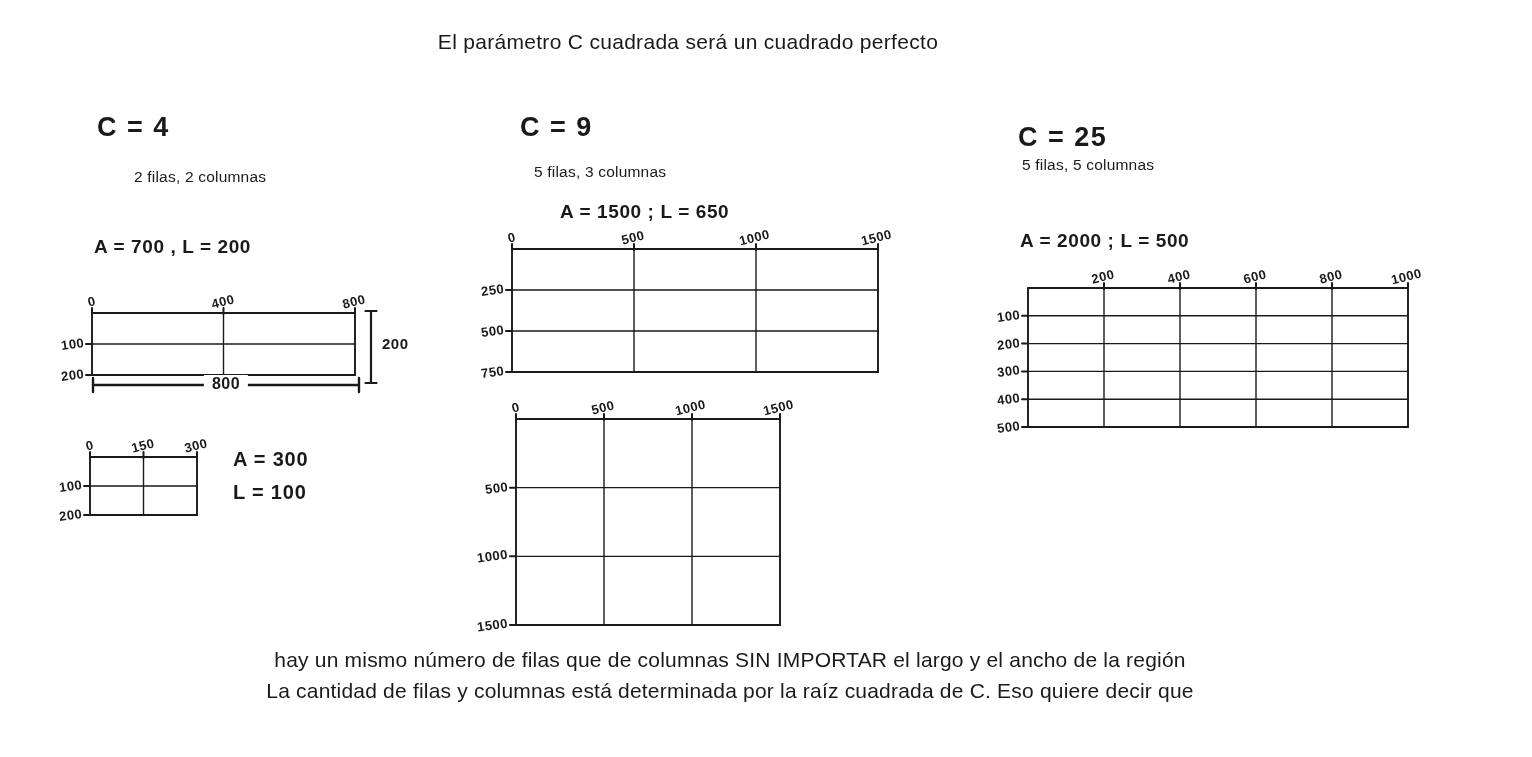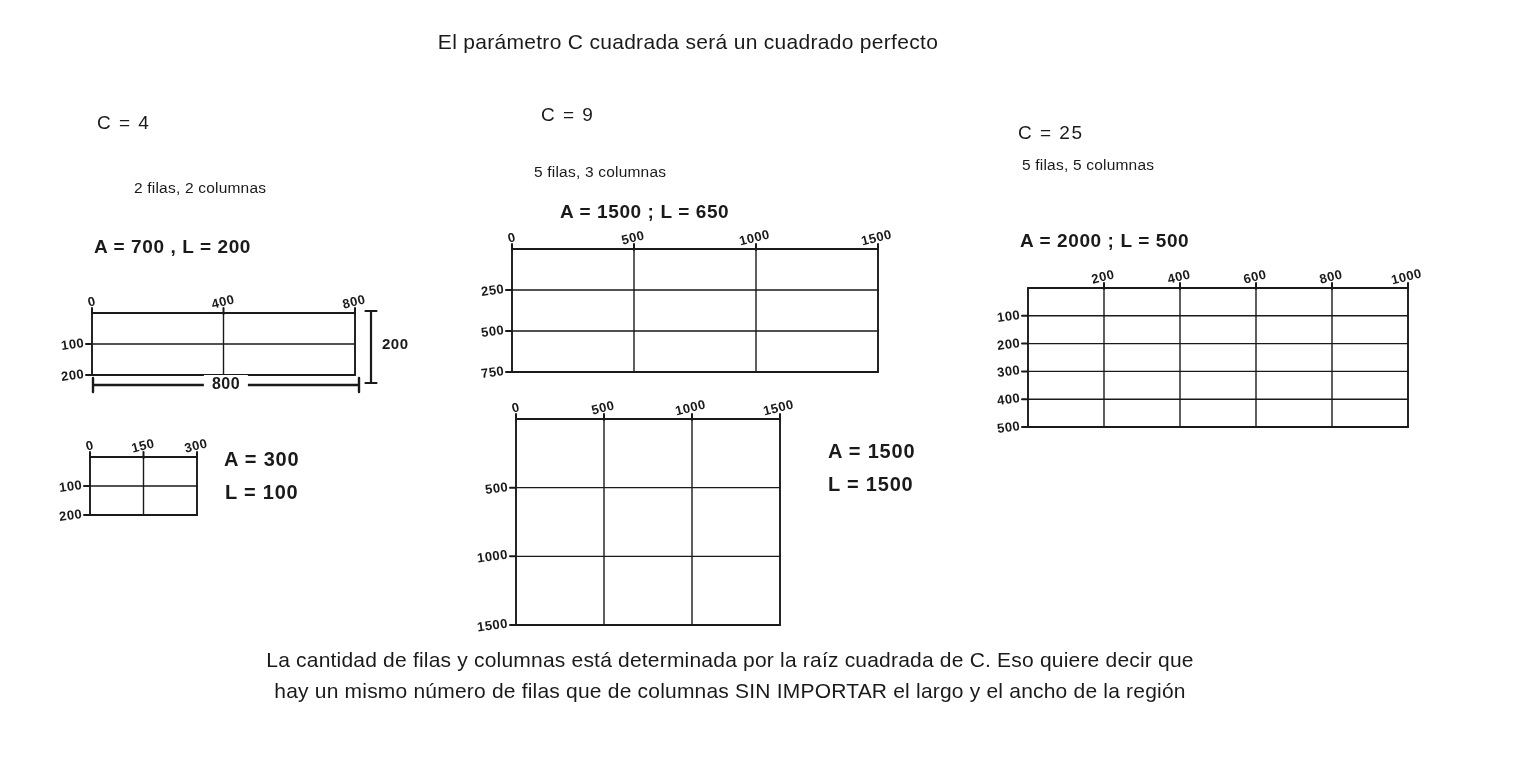--- a/index.html
+++ b/index.html
@@ -2,21 +2,21 @@
 <html><head>
 <meta charset="utf-8">
 <style>
   html,body{margin:0;padding:0;background:#ffffff;}
   .canvas{
     position:relative;width:1532px;height:757px;background:#ffffff;
     font-family:"Liberation Sans",sans-serif;color:#1a1a1a;overflow:hidden;
   }
   .abs{position:absolute;}
   .title{font-size:21px;text-align:center;letter-spacing:.3px;}
-  .heading{font-size:19px;letter-spacing:1.5px;}
+  .heading{font-size:27px;letter-spacing:1.5px;font-weight:bold;}
   .subtitle{font-size:15.5px;letter-spacing:.2px;}
   .params{font-size:19px;font-weight:700;letter-spacing:.6px;}
   .grid{position:absolute;}
   .grid svg{position:absolute;left:0;top:0;overflow:visible;}
   .xt{
     position:absolute;bottom:calc(100% + 4px);
     transform:translateX(-55%) rotate(-14deg);
     font-size:13px;font-weight:700;white-space:nowrap;letter-spacing:.5px;
   }
   .yt{
@@ -35,21 +35,21 @@
   .footer{font-size:21px;line-height:31px;text-align:center;letter-spacing:.2px;}
 </style>
 </head>
 <body>
 
 <div class="canvas">
 
   <div class="abs title" style="left:368px;top:30px;width:640px;">El parámetro C cuadrada será un cuadrado perfecto</div>
 
   <div class="abs heading" style="left:97px;top:112px;">C = 4</div>
-  <div class="abs subtitle" style="left:134px;top:179px;">2 filas, 2 columnas</div>
+  <div class="abs subtitle" style="left:134px;top:168px;">2 filas, 2 columnas</div>
   <div class="abs params" style="left:94px;top:236px;">A = 700 ,  L = 200</div>
 
   <div class="grid" style="left: 92px; top: 313px; width: 263px; height: 62px;">
       <svg width="263" height="62">
         <line x1="0" y1="0" x2="0" y2="62" stroke="#1a1a1a" stroke-width="1.9" stroke-linecap="round"></line>
         <line x1="131.5" y1="0" x2="131.5" y2="62" stroke="#1a1a1a" stroke-width="1.4" stroke-linecap="round"></line>
         <line x1="263" y1="0" x2="263" y2="62" stroke="#1a1a1a" stroke-width="1.9" stroke-linecap="round"></line>
         <line x1="0" y1="0" x2="263" y2="0" stroke="#1a1a1a" stroke-width="1.9" stroke-linecap="round"></line>
         <line x1="0" y1="31" x2="263" y2="31" stroke="#1a1a1a" stroke-width="1.4" stroke-linecap="round"></line>
         <line x1="0" y1="62" x2="263" y2="62" stroke="#1a1a1a" stroke-width="1.9" stroke-linecap="round"></line>
@@ -94,26 +94,26 @@
         <line x1="-6" y1="29" x2="-1" y2="29" stroke="#1a1a1a" stroke-width="2" stroke-linecap="round"></line>
         <line x1="-6" y1="58" x2="-1" y2="58" stroke="#1a1a1a" stroke-width="2" stroke-linecap="round"></line>
       </svg>
       <span class="xt" style="left: 0px;">0</span>
       <span class="xt" style="left: 53.5px;">150</span>
       <span class="xt" style="left: 107px;">300</span>
       <span class="yt" style="top: 29px;">100</span>
       <span class="yt" style="top: 58px;">200</span>
     </div>
 
-  <div class="abs side" style="left:224px;top:448px;text-align:center;">
+  <div class="abs side" style="left:233px;top:448px;">
     <div>A = 300</div>
     <div>L = 100</div>
   </div>
 
-  <div class="abs heading" style="left:520px;top:104px;margin-left:21px;">C = 9</div>
+  <div class="abs heading" style="left:520px;top:112px;">C = 9</div>
   <div class="abs subtitle" style="left:534px;top:163px;">5 filas, 3 columnas</div>
   <div class="abs params" style="left:560px;top:201px;">A = 1500 ;  L = 650</div>
 
   <div class="grid" style="left: 512px; top: 249px; width: 366px; height: 123px;">
       <svg width="366" height="123">
         <line x1="0" y1="0" x2="0" y2="123" stroke="#1a1a1a" stroke-width="1.9" stroke-linecap="round"></line>
         <line x1="122" y1="0" x2="122" y2="123" stroke="#1a1a1a" stroke-width="1.4" stroke-linecap="round"></line>
         <line x1="244" y1="0" x2="244" y2="123" stroke="#1a1a1a" stroke-width="1.4" stroke-linecap="round"></line>
         <line x1="366" y1="0" x2="366" y2="123" stroke="#1a1a1a" stroke-width="1.9" stroke-linecap="round"></line>
         <line x1="0" y1="0" x2="366" y2="0" stroke="#1a1a1a" stroke-width="1.9" stroke-linecap="round"></line>
@@ -157,24 +157,20 @@
       </svg>
       <span class="xt" style="left: 0px;">0</span>
       <span class="xt" style="left: 88px;">500</span>
       <span class="xt" style="left: 176px;">1000</span>
       <span class="xt" style="left: 264px;">1500</span>
       <span class="yt" style="top: 68.6667px;">500</span>
       <span class="yt" style="top: 137.333px;">1000</span>
       <span class="yt" style="top: 206px;">1500</span>
     </div>
 
-  <div class="abs side" style="left:828px;top:440px;">
-    <div>A = 1500</div>
-    <div>L = 1500</div>
-  </div>
 
   <div class="abs heading" style="left:1018px;top:122px;">C = 25</div>
   <div class="abs subtitle" style="left:1022px;top:156px;">5 filas, 5 columnas</div>
   <div class="abs params" style="left:1020px;top:230px;">A = 2000 ;  L = 500</div>
 
   <div class="grid" style="left: 1028px; top: 288px; width: 380px; height: 139px;">
       <svg width="380" height="139">
         <line x1="0" y1="0" x2="0" y2="139" stroke="#1a1a1a" stroke-width="1.9" stroke-linecap="round"></line>
         <line x1="76" y1="0" x2="76" y2="139" stroke="#1a1a1a" stroke-width="1.4" stroke-linecap="round"></line>
         <line x1="152" y1="0" x2="152" y2="139" stroke="#1a1a1a" stroke-width="1.4" stroke-linecap="round"></line>
@@ -204,17 +200,17 @@
       <span class="xt" style="left: 304px;">800</span>
       <span class="xt" style="left: 380px;">1000</span>
       <span class="yt" style="top: 27.8px;">100</span>
       <span class="yt" style="top: 55.6px;">200</span>
       <span class="yt" style="top: 83.4px;">300</span>
       <span class="yt" style="top: 111.2px;">400</span>
       <span class="yt" style="top: 139px;">500</span>
     </div>
 
   <div class="abs footer" style="left:140px;top:644px;width:1180px;">
+    <div>hay un mismo número de filas que de columnas SIN IMPORTAR el largo y el ancho de la región</div>
     <div>La cantidad de filas y columnas está determinada por la raíz cuadrada de C. Eso quiere decir que</div>
-    <div>hay un mismo número de filas que de columnas SIN IMPORTAR el largo y el ancho de la región</div>
   </div>
 
 </div>
 
 </body></html>

